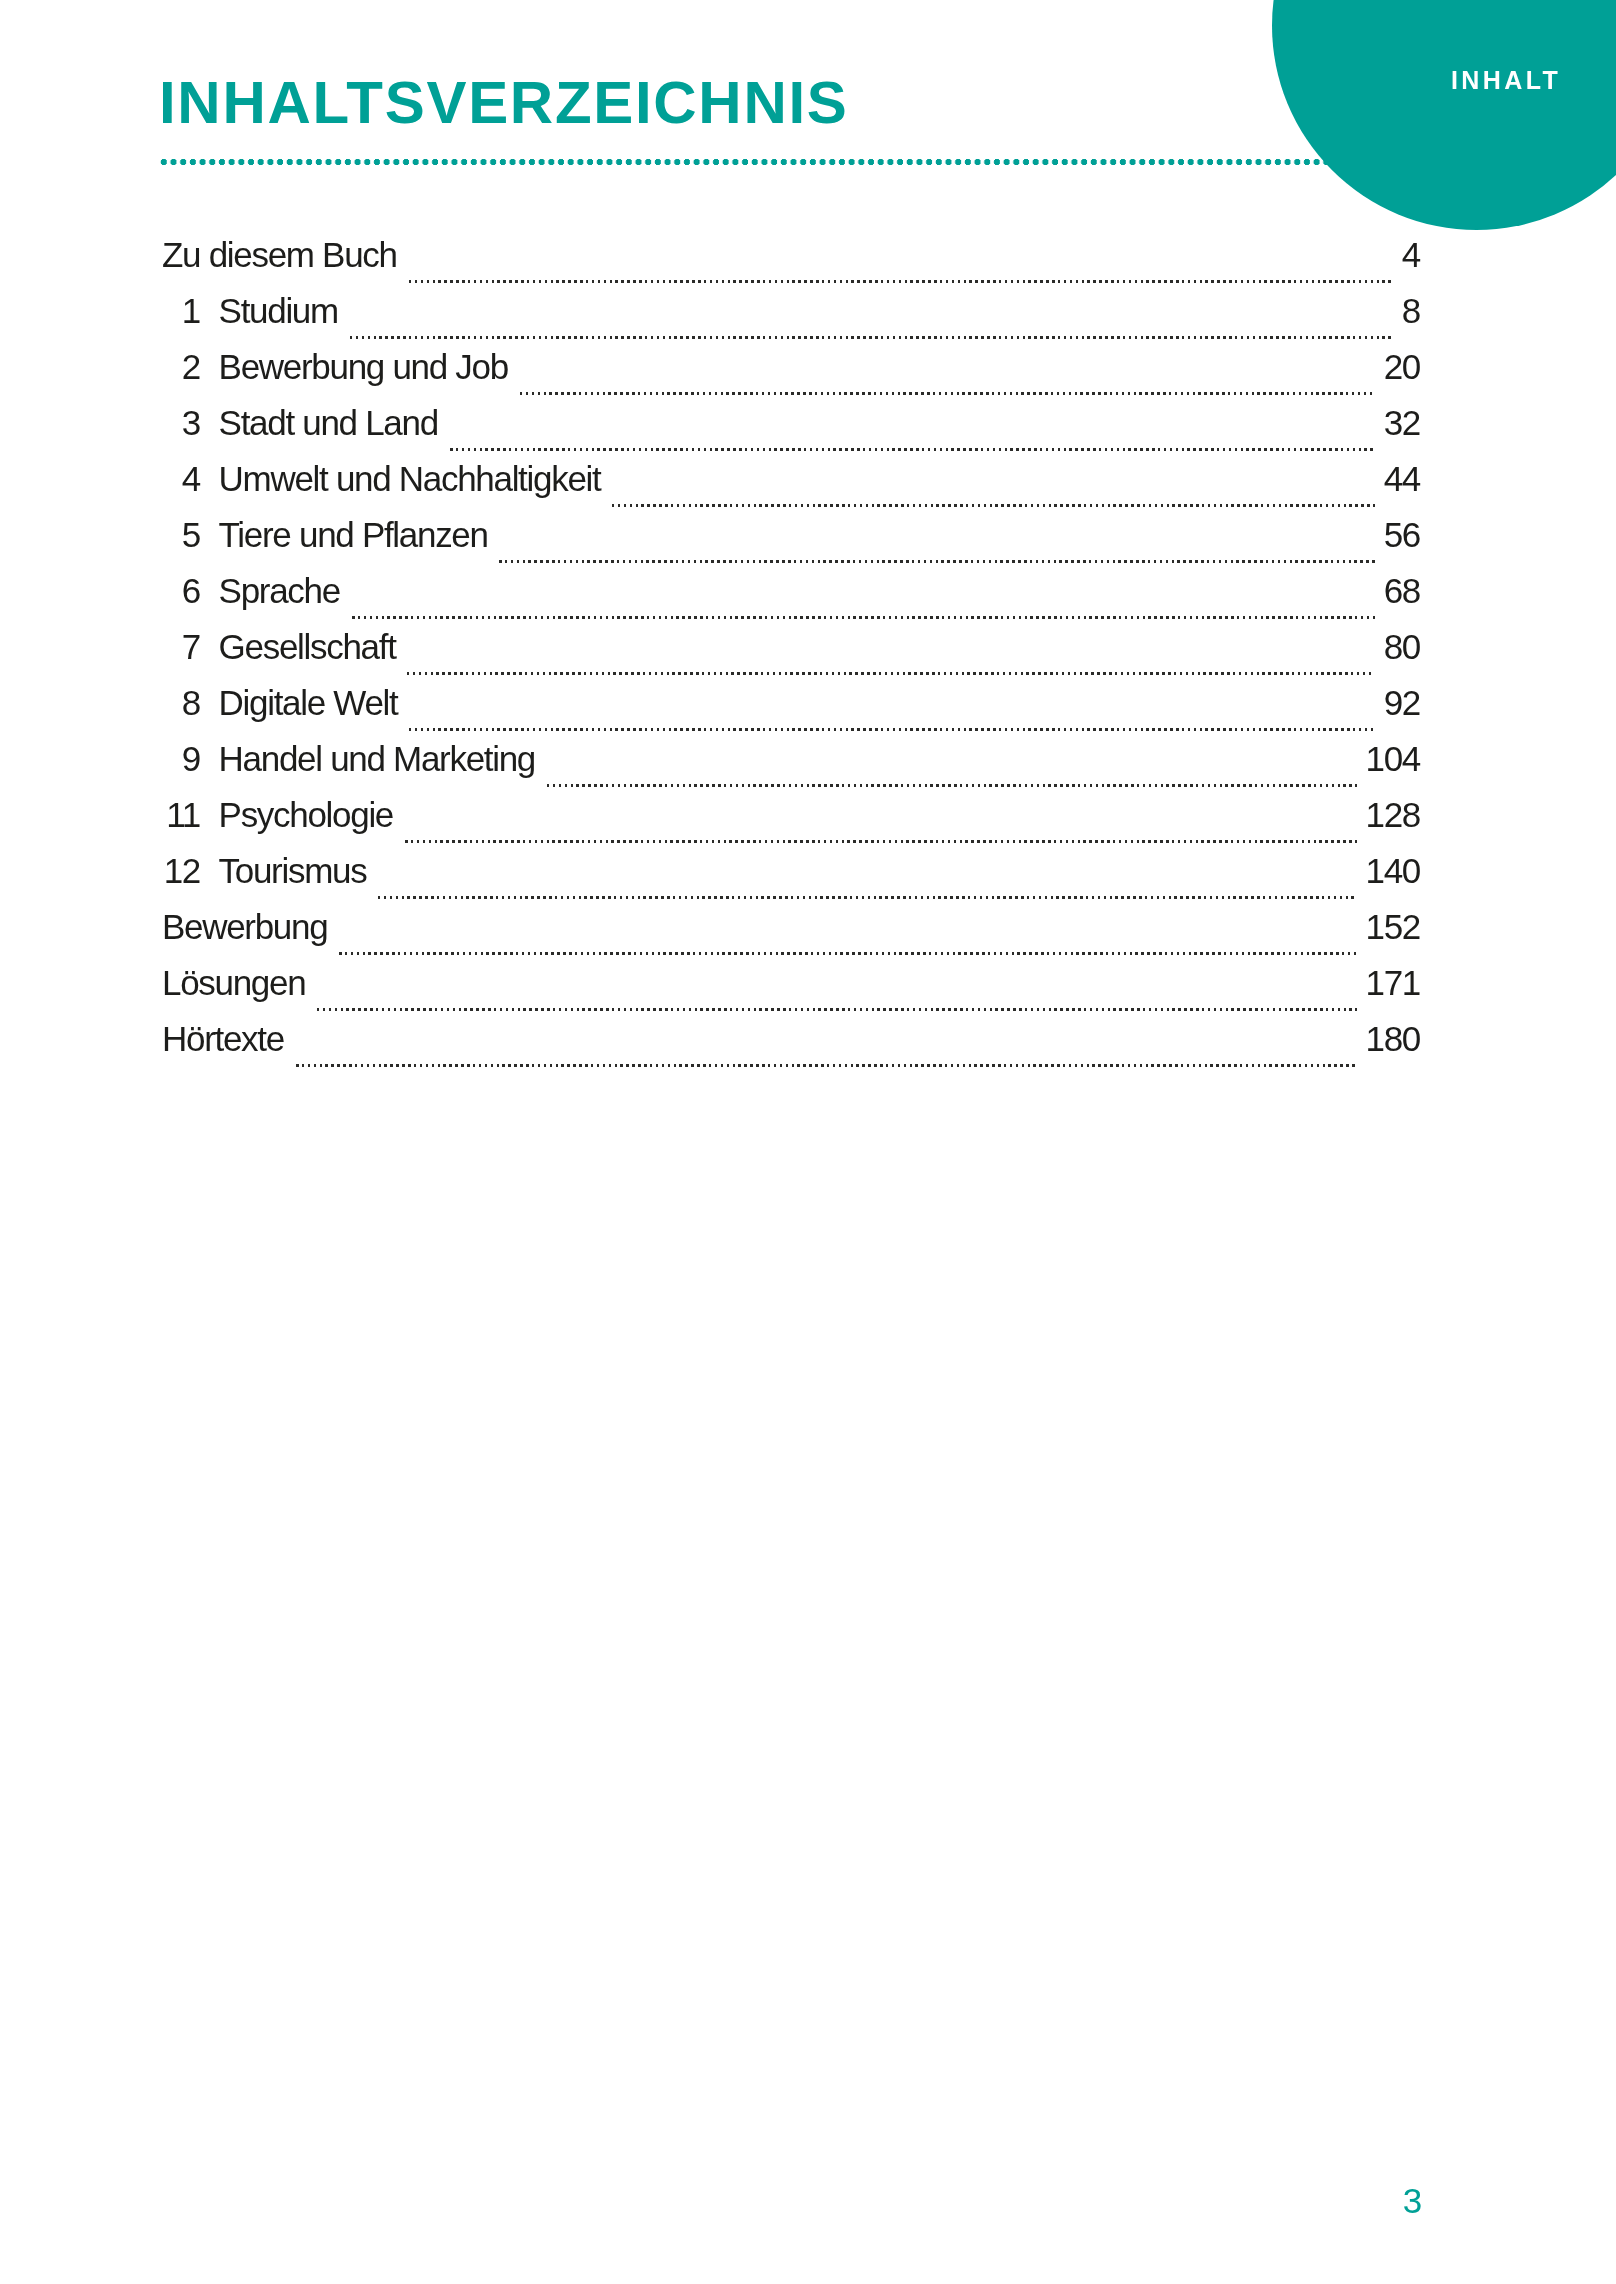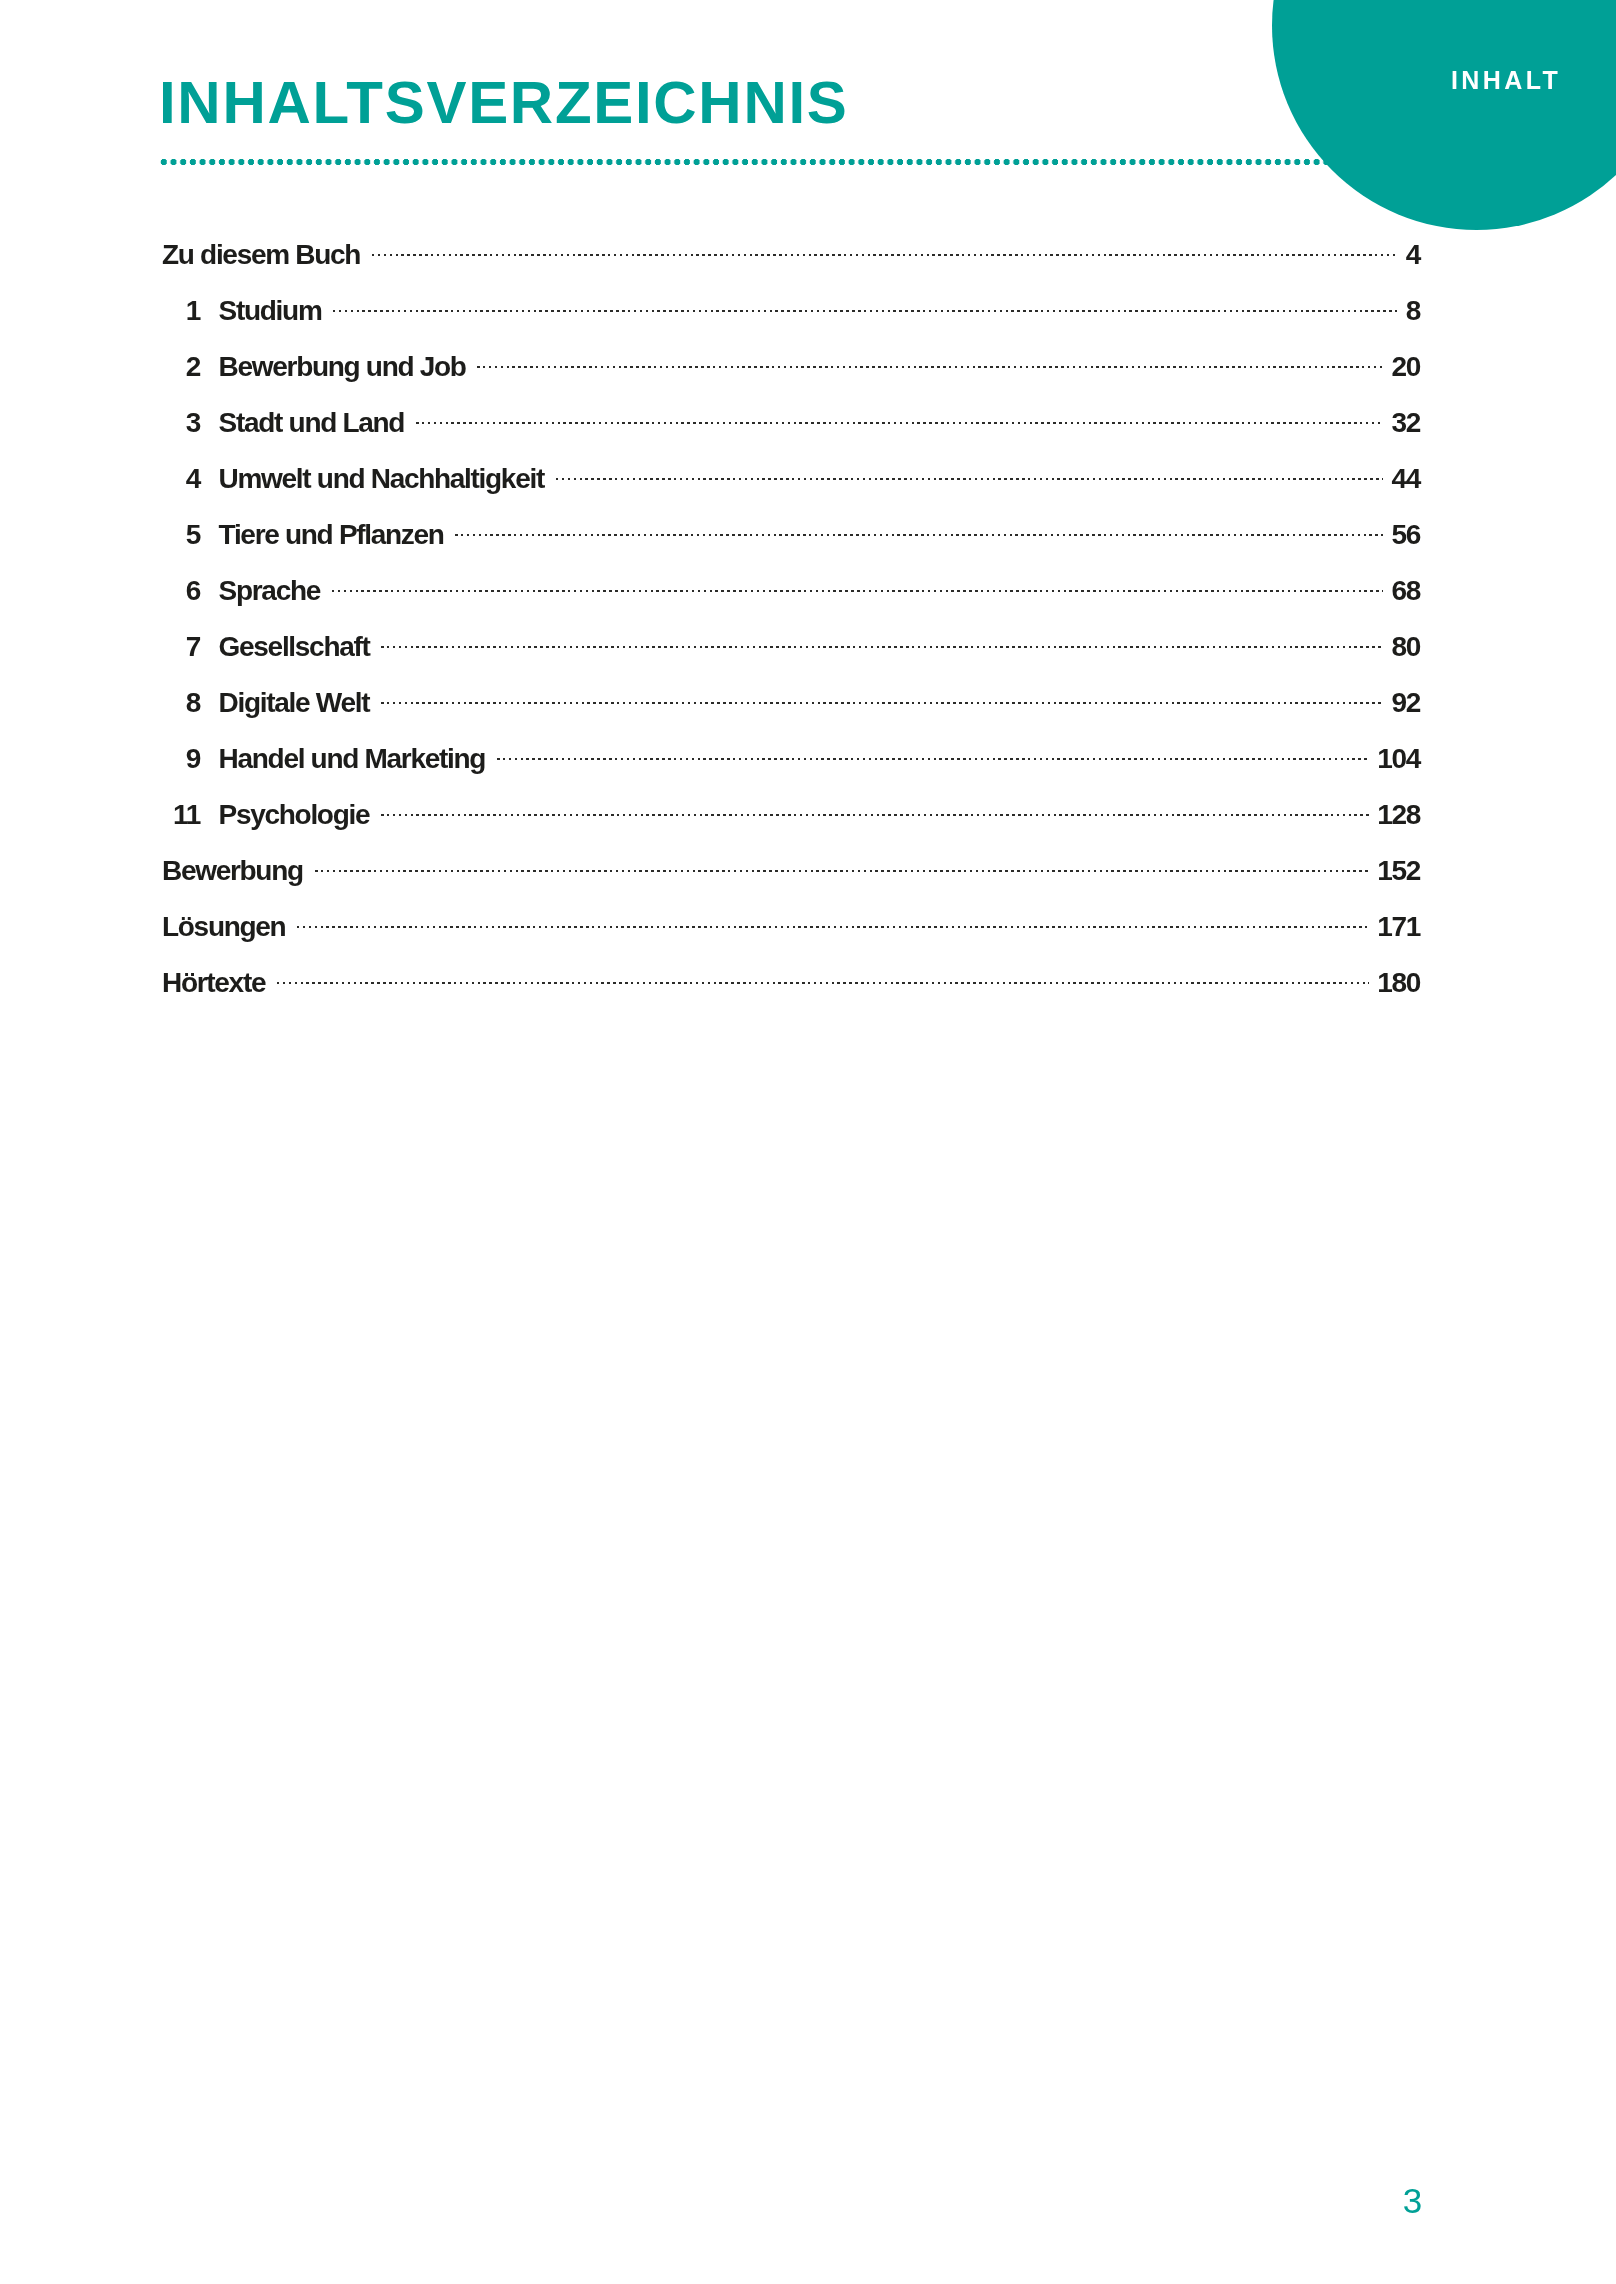--- a/index.html
+++ b/index.html
@@ -66,24 +66,24 @@
   .toc {
     position: absolute;
     left: 162px;
     top: 227px;
     width: 1258px;
     z-index: 1;
     color: #1d1d1b;
   }
   .row {
     display: flex;
-    align-items: center;
+    align-items: flex-end;
     height: 56px;
-    font-size: 28px;
-    font-weight: 700;
+    font-size: 35px;
+    font-weight: 400;
     letter-spacing: -1.3px;
     line-height: 56px;
     white-space: nowrap;
   }
   .num {
     flex: none;
     width: 38px;
     margin-right: 18.6px;
     text-align: right;
   }
@@ -181,20 +181,26 @@
         <span class="leader"></span>
         <span class="pagenum">104</span>
       </div>
       <div class="row">
         <span class="num">11</span>
         <span class="label">Psychologie</span>
         <span class="leader"></span>
         <span class="pagenum">128</span>
       </div>
       <div class="row">
+        <span class="num">12</span>
+        <span class="label">Tourismus</span>
+        <span class="leader"></span>
+        <span class="pagenum">140</span>
+      </div>
+      <div class="row">
         <span class="label">Bewerbung</span>
         <span class="leader"></span>
         <span class="pagenum">152</span>
       </div>
       <div class="row">
         <span class="label">Lösungen</span>
         <span class="leader"></span>
         <span class="pagenum">171</span>
       </div>
       <div class="row">

